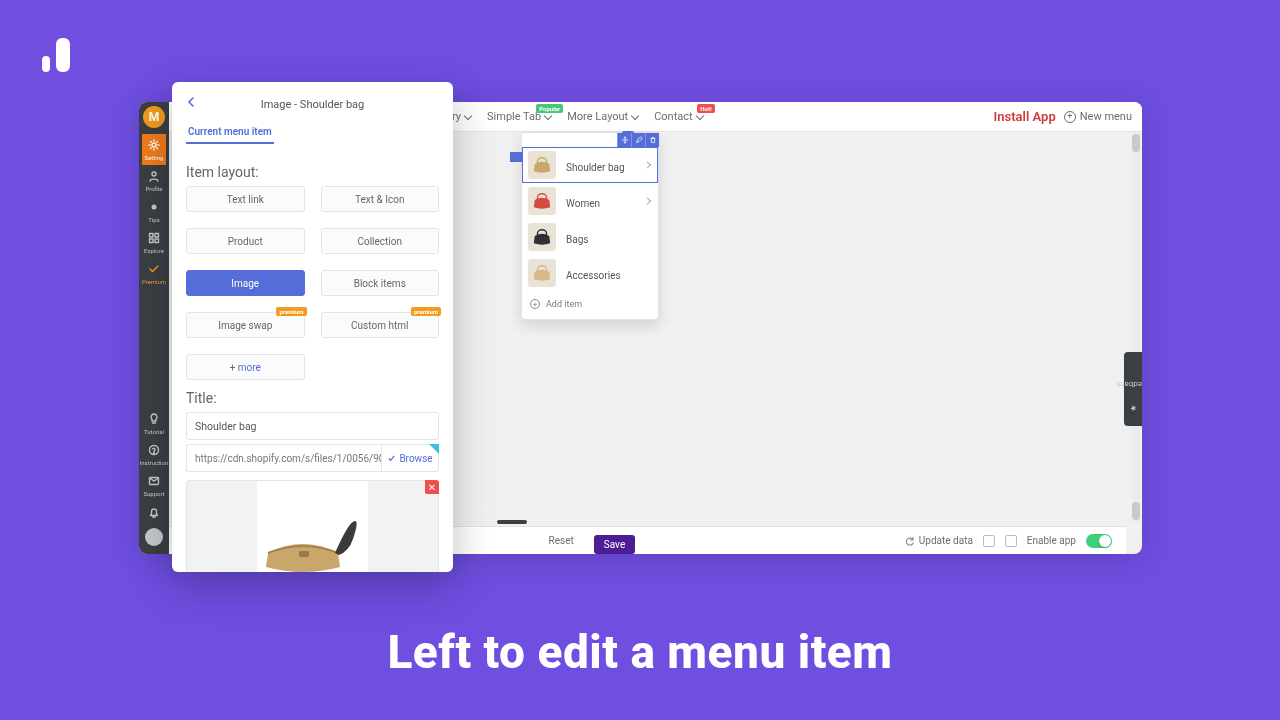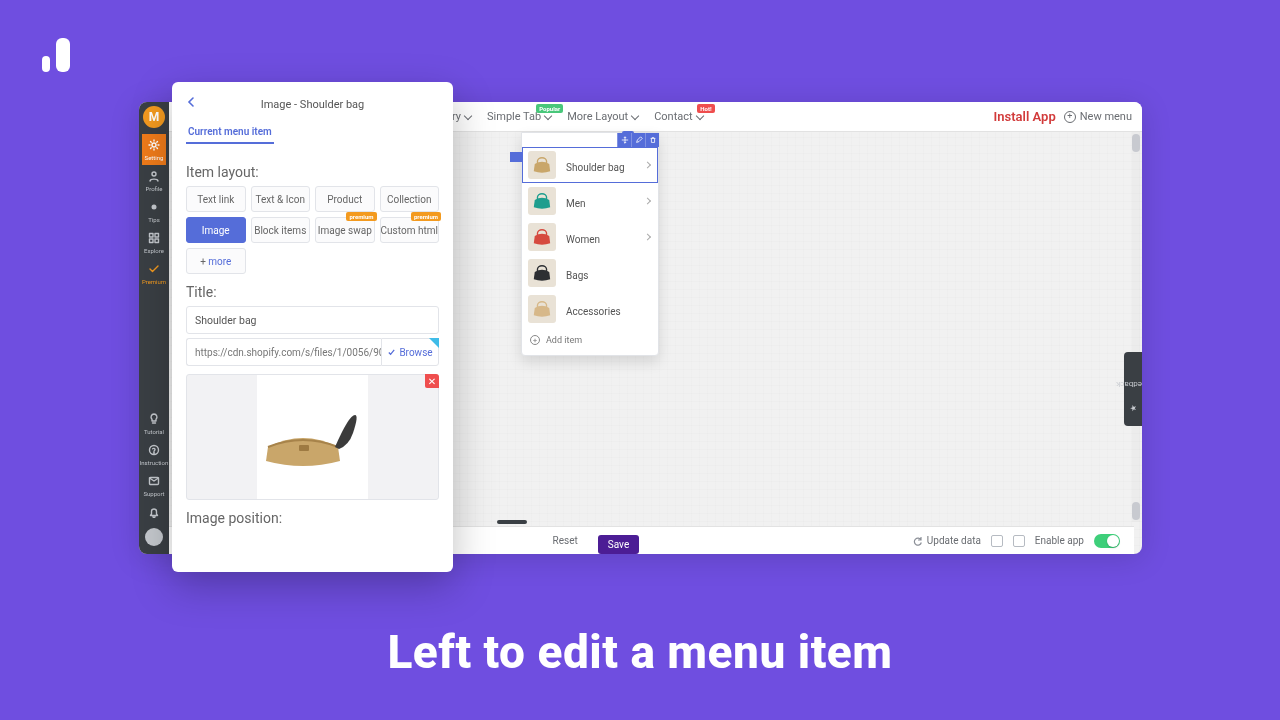--- a/index.html
+++ b/index.html
@@ -44,21 +44,21 @@
   .badge-popular{background:#48c77a;}
   .badge-hot{background:#ef4e4e;}
   .menubar .spacer{flex:1;}
   .install{color:#d23b3b; font-weight:600; font-size:13px; cursor:pointer;}
   .newmenu{display:flex;align-items:center;gap:4px;color:#6a6d72;cursor:pointer;}
   .plus-circle{width:12px;height:12px;border:1.2px solid #6a6d72;border-radius:50%;display:flex;align-items:center;justify-content:center;font-size:9px;line-height:1;}
   .menu-hamburger{width:10px;height:8px;display:flex;flex-direction:column;justify-content:space-between;}
   .menu-hamburger div{height:1.5px;background:#6a6d72;}
 
   
-  .bottombar{position:absolute;left:30px;right:8px;bottom:0;height:28px;background:#fff;border-top:1px solid #e2e2e2;display:flex;align-items:center;padding:0 14px;gap:10px;font-size:10px;color:#6a6d72;}
+  .bottombar{position:absolute;left:30px;right:16px;bottom:0;height:28px;background:#fff;border-top:1px solid #e2e2e2;display:flex;align-items:center;padding:0 14px;gap:10px;font-size:10px;color:#6a6d72;}
   .toggle{width:26px;height:14px;border-radius:7px;background:#dadde1;position:relative;cursor:pointer;}
   .toggle .knob{position:absolute;width:12px;height:12px;border-radius:50%;background:#fff;top:1px;left:1px;box-shadow:0 1px 2px rgba(0,0,0,.2);}
   .toggle.on{background:#3ecf7a;} .toggle.on .knob{left:auto;right:1px;}
   .device{width:20px;height:16px;display:flex;align-items:center;justify-content:center;cursor:pointer;}
   .device svg{width:16px;height:14px;stroke:#6a6d72;}
   .btn{padding:4px 10px;border-radius:3px;font-size:10px;cursor:pointer;}
   .btn-reset{color:#6a6d72;}
   .btn-save{background:#4c1d95;color:#fff;margin-top:8px;}
   .update{display:flex;align-items:center;gap:4px;cursor:pointer;}
   .dl,.ext{width:12px;height:12px;border:1px solid #b6bbc2;border-radius:2px;}
@@ -105,21 +105,21 @@
     position:absolute;left:172px;top:82px;width:281px;height:490px;background:#fff;
     border-radius:6px;box-shadow:0 14px 40px rgba(0,0,0,.25);
     padding:12px 14px 14px;overflow:hidden;font-size:11px;color:#555;
   }
   .panel-head{display:flex;align-items:center;justify-content:center;position:relative;height:20px;margin-bottom:8px;}
   .panel-back{position:absolute;left:0;top:2px;width:14px;height:14px;color:#556dd9;cursor:pointer;}
   .panel-back svg{width:12px;height:12px;stroke:#556dd9;}
   .panel-title{font-size:11px;color:#555;}
   .section-tab{display:inline-block;font-size:10px;color:#556dd9;font-weight:600;border-bottom:2px solid #556dd9;padding:4px 2px 5px;margin-bottom:10px;}
   .lbl{font-size:14px;color:#666;margin:10px 0 6px;}
-  .layout-grid{display:grid;grid-template-columns:1fr 1fr 1fr 1fr;gap:5px;}
+  .layout-grid{display:grid;grid-template-columns:1fr 1fr;gap:16px;}
   .layout-btn{position:relative;border:1px solid #e2e4e9;background:#fbfbfc;border-radius:3px;height:26px;display:flex;align-items:center;justify-content:center;font-size:10px;color:#666;cursor:pointer;}
   .layout-btn.selected{background:#556dd9;color:#fff;border-color:#556dd9;}
   .layout-btn .pill{position:absolute;top:-6px;right:-3px;font-size:6px;background:#f39a1f;color:#fff;padding:1px 3px;border-radius:2px;font-weight:700;}
   .more-link{color:#556dd9;}
   .field{width:100%;height:28px;border:1px solid #e2e4e9;border-radius:3px;padding:0 8px;font-size:10.5px;color:#555;display:flex;align-items:center;}
   .img-label small{color:#8b8f97;font-weight:400;}
   .img-row{display:flex;gap:0;margin-top:4px;position:relative;}
   .img-row .url{flex:1;height:28px;border:1px solid #e2e4e9;border-right:none;border-radius:3px 0 0 3px;padding:0 8px;font-size:10px;color:#777;display:flex;align-items:center;white-space:nowrap;overflow:hidden;}
   .img-row .browse{width:58px;height:28px;border:1px solid #e2e4e9;border-radius:0 3px 3px 0;display:flex;align-items:center;justify-content:center;gap:3px;font-size:10px;color:#556dd9;cursor:pointer;position:relative;}
   .img-row .corner{position:absolute;right:-1px;top:-1px;width:0;height:0;border-left:10px solid transparent;border-top:10px solid #3fbce8;}
@@ -308,30 +308,20 @@
               <path d="M4 10q8-5 16 0l1 8q-9 3-18 0z" fill="#c9a66a"></path>
               <path d="M7 10V7a5 4 0 0110 0v3" fill="none" stroke="#c9a66a" stroke-width="1.5"></path>
             </svg>
           </span>
     <span class="lbl">Shoulder bag</span>
           <span class="arr"></span>
         </div>
         <div class="fly-row">
           <span class="thumb">
             <svg class="bag-svg" viewBox="0 0 24 22">
-              <path d="M4 10q8-5 16 0l1 8q-9 3-18 0z" fill="#1e9e8e"></path>
-              <path d="M7 10V7a5 4 0 0110 0v3" fill="none" stroke="#1e9e8e" stroke-width="1.5"></path>
-            </svg>
-          </span>
-    <span class="lbl">Men</span>
-          <span class="arr"></span>
-        </div>
-        <div class="fly-row">
-          <span class="thumb">
-            <svg class="bag-svg" viewBox="0 0 24 22">
               <path d="M4 10q8-5 16 0l1 8q-9 3-18 0z" fill="#d64a3f"></path>
               <path d="M7 10V7a5 4 0 0110 0v3" fill="none" stroke="#d64a3f" stroke-width="1.5"></path>
             </svg>
           </span>
     <span class="lbl">Women</span>
           <span class="arr"></span>
         </div>
         <div class="fly-row">
           <span class="thumb">
             <svg class="bag-svg" viewBox="0 0 24 22">

